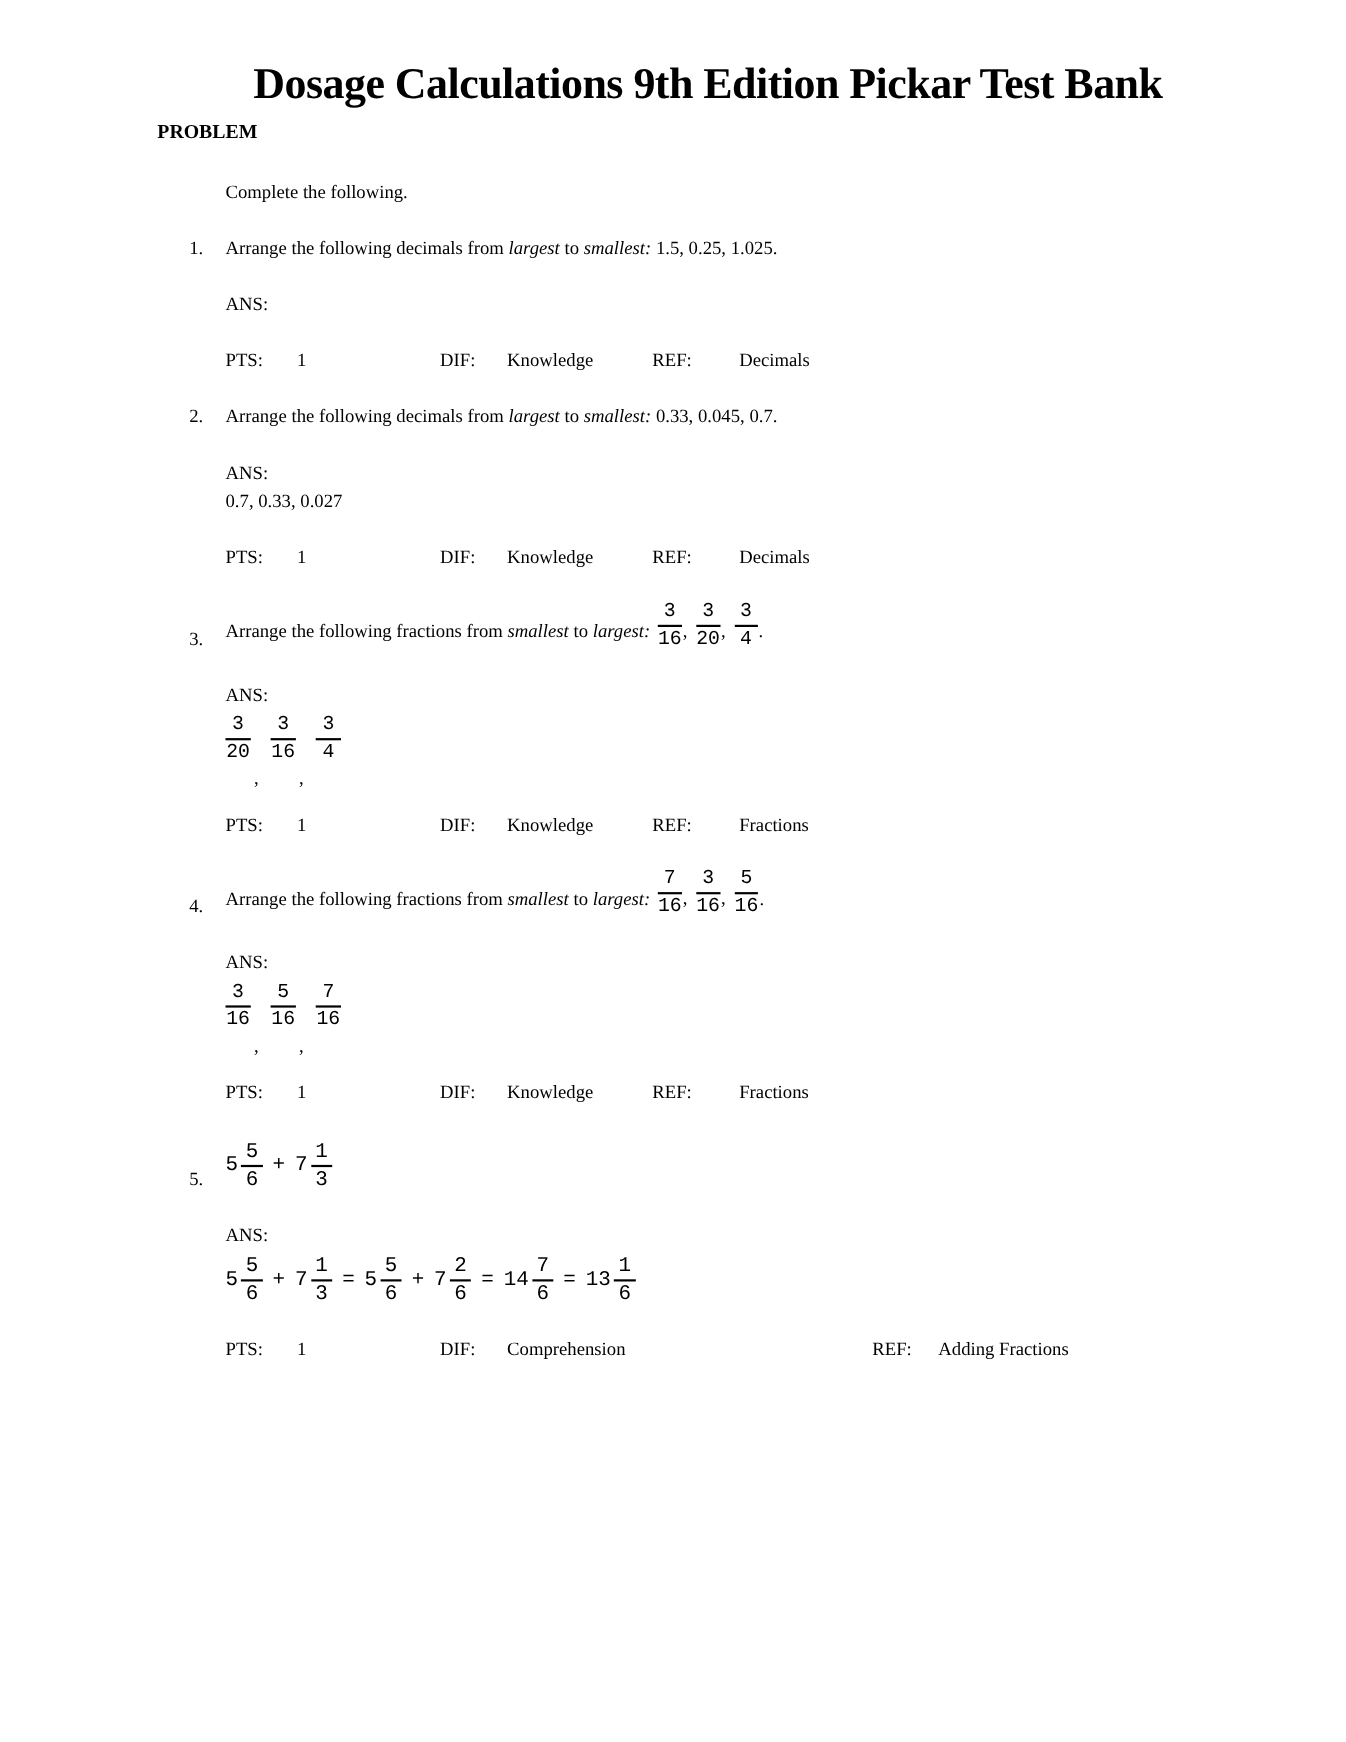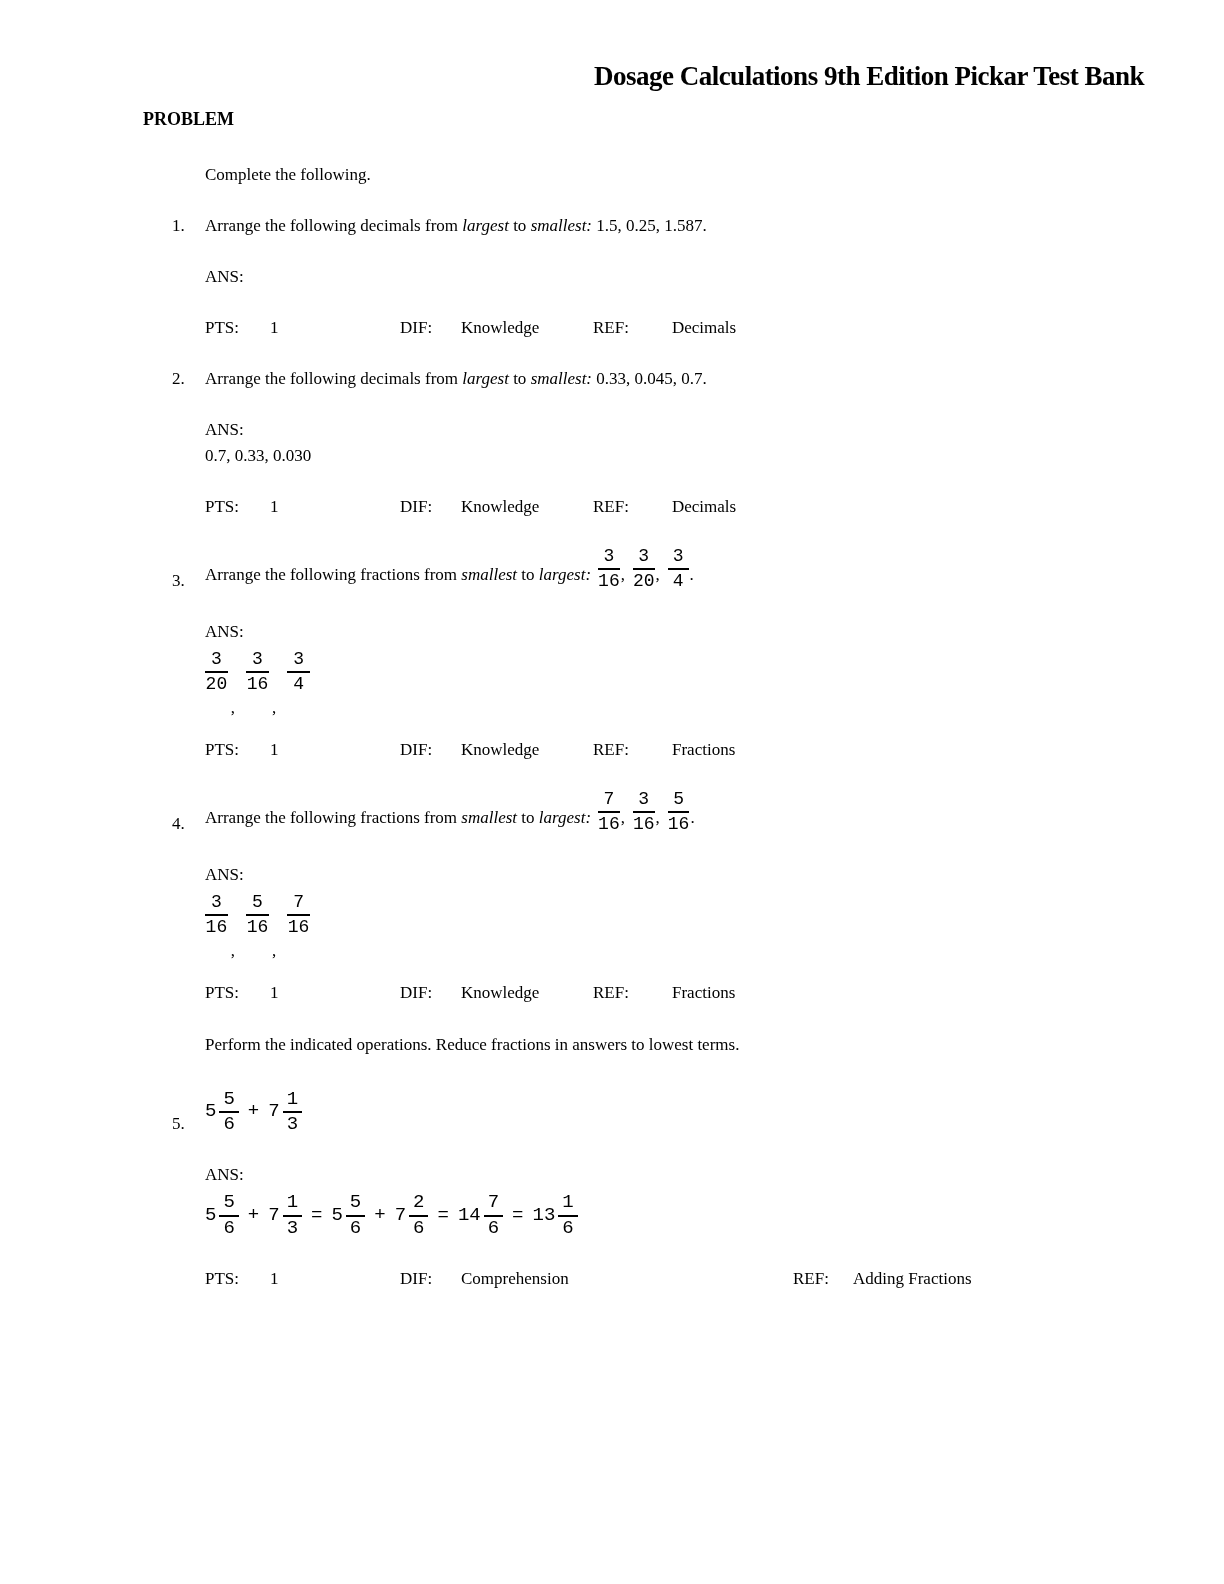--- a/index.html
+++ b/index.html
@@ -8,22 +8,22 @@
     width:1224px; height:1584px;
     margin:0 auto;
     background:#ffffff;
     box-sizing:border-box;
     padding:52px 80px 0 143px;
     font-family:"Liberation Serif", serif;
     font-size:17px; color:#000;
     line-height:26px;
   }
   .doc-title {
-    font-size:27px; line-height:48px; font-weight:bold;
-    text-align:right; letter-spacing:-0.5px;
+    font-size:40px; line-height:48px; font-weight:bold;
+    text-align:center; letter-spacing:-0.5px;
     margin:0 0 8px 0;
   }
   .chapter { font-size:22px; line-height:28px; font-weight:bold; margin:0; }
   .problem-heading { font-size:18px; line-height:22px; font-weight:bold; margin:2px 0 0 0; }
   .intro { margin:32px 0 0 62px; }
   .directions { margin:26px 0 0 62px; }
 
   .qblock { position:relative; padding-left:62px; margin-top:25px; }
   .qnum { position:absolute; left:29px; bottom:0; line-height:26px; }
   .qtext { margin:0; }
@@ -85,41 +85,41 @@
 
 <div class="page">
 
   <h1 class="doc-title">Dosage Calculations 9th Edition Pickar Test Bank</h1>
   <h3 class="problem-heading">PROBLEM</h3>
 
   <p class="intro">Complete the following.</p>
 
   <div class="qblock">
     <span class="qnum">1.</span>
-    <p class="qtext"><span>Arrange the following decimals from </span><em>largest</em><span> to </span><em>smallest:</em><span> 1.5, 0.25, 1.587.</span></p>
+    <p class="qtext"><span>Arrange the following decimals from </span><em>largest</em><span> to </span><em>smallest:</em><span> 1.5, 0.25, 1.025.</span></p>
   </div>
   <div class="ansblock">
     <div class="ans-label">ANS:</div>
   </div>
   <div class="pts-row">
     <span class="pr-pts">PTS:</span>
     <span class="pr-ptsv">1</span>
     <span class="pr-dif">DIF:</span>
     <span class="pr-difv">Knowledge</span>
     <span class="pr-ref">REF:</span>
     <span class="pr-refv">Decimals</span>
   </div>
 
   <div class="qblock">
     <span class="qnum">2.</span>
     <p class="qtext"><span>Arrange the following decimals from </span><em>largest</em><span> to </span><em>smallest:</em><span> 0.33, 0.045, 0.7.</span></p>
   </div>
   <div class="ansblock">
     <div class="ans-label">ANS:</div>
-    <div class="ans-text">0.7, 0.33, 0.030</div>
+    <div class="ans-text">0.7, 0.33, 0.027</div>
   </div>
   <div class="pts-row">
     <span class="pr-pts">PTS:</span>
     <span class="pr-ptsv">1</span>
     <span class="pr-dif">DIF:</span>
     <span class="pr-difv">Knowledge</span>
     <span class="pr-ref">REF:</span>
     <span class="pr-refv">Decimals</span>
   </div>
 
@@ -180,21 +180,20 @@
   </div>
   <div class="pts-row">
     <span class="pr-pts">PTS:</span>
     <span class="pr-ptsv">1</span>
     <span class="pr-dif">DIF:</span>
     <span class="pr-difv">Knowledge</span>
     <span class="pr-ref">REF:</span>
     <span class="pr-refv">Fractions</span>
   </div>
 
-  <p class="directions">Perform the indicated operations. Reduce fractions in answers to lowest terms.</p>
 
   <div class="qblock q5block">
     <span class="qnum">5.</span>
     <span class="meq">
       <span class="mixed">
           <span class="mw">5</span>
           <span class="mfrac">
             <span class="fnum">5</span>
             <span class="fden">6</span>
           </span>

